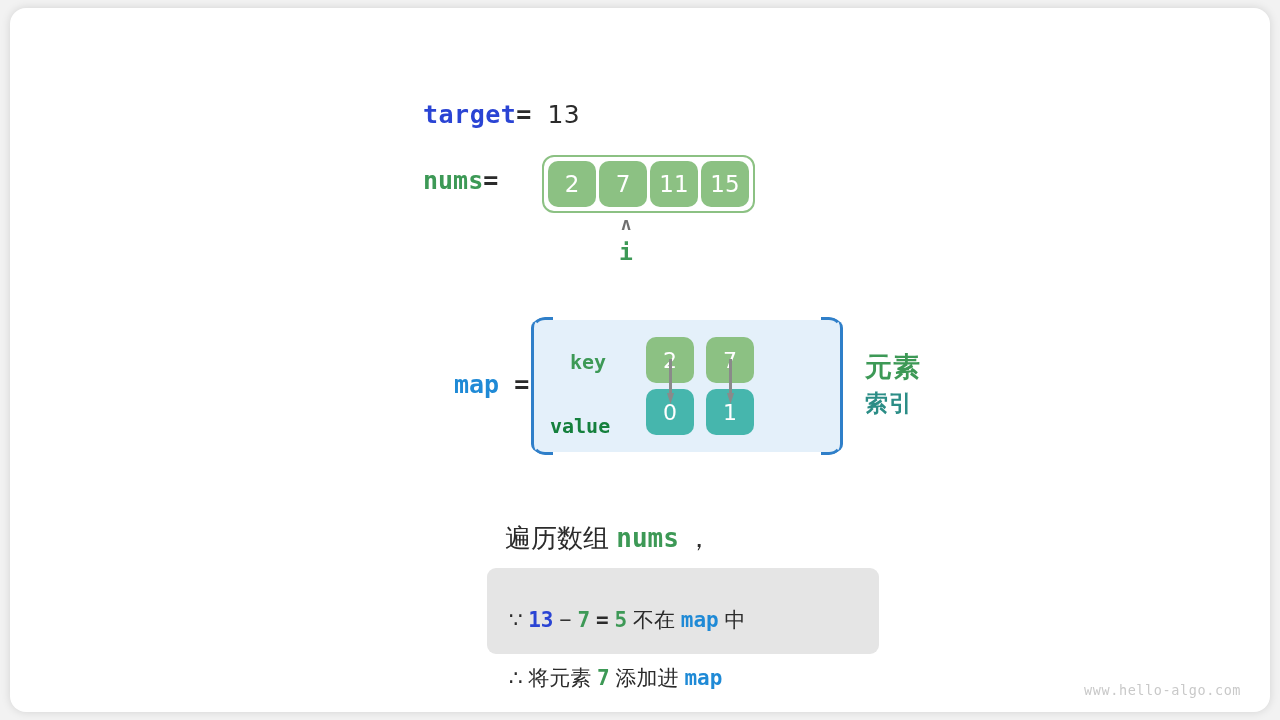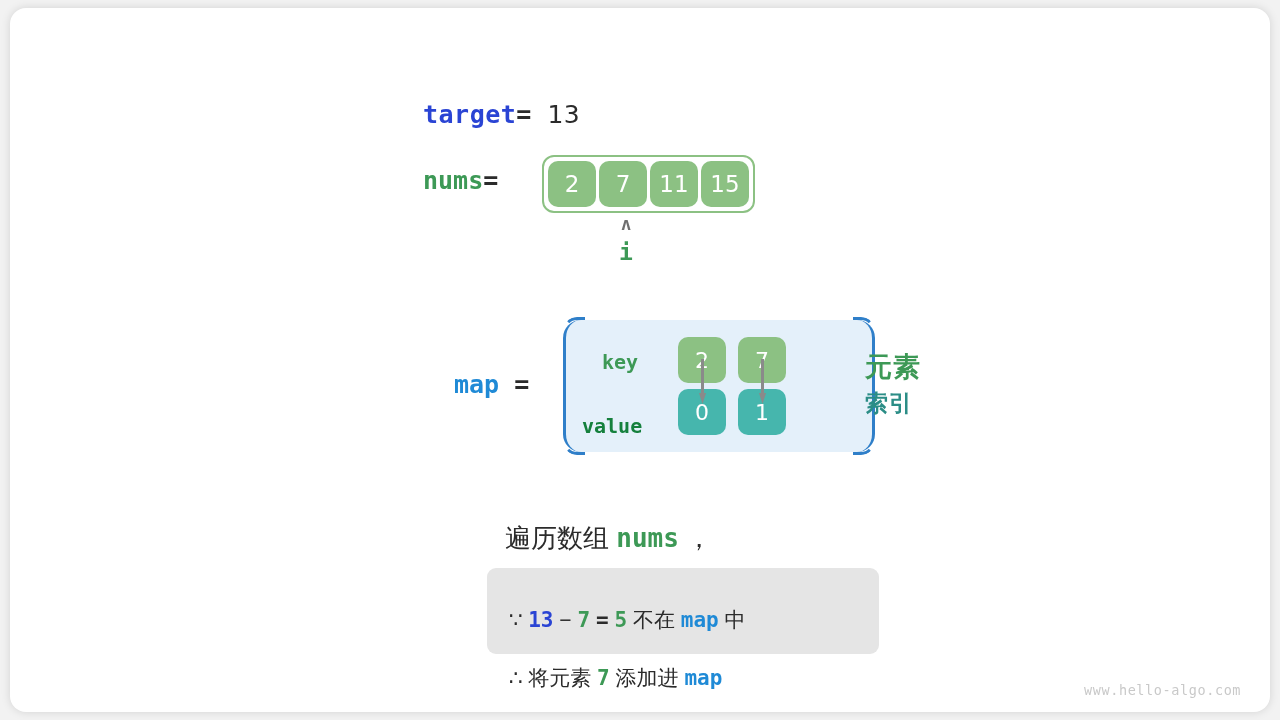--- a/index.html
+++ b/index.html
@@ -129,23 +129,22 @@
 
   #map-box {
     left: 521px;
     top: 312px;
     width: 312px;
     height: 132px;
     background: #e4f0fa;
     box-sizing: border-box;
     border-left: 3px solid #2f7fc9;
     border-right: 3px solid #2f7fc9;
-    border-radius: 18px;
-    position: absolute;
-    margin-left: 32px;
+    border-radius: 8px;
+    position: absolute;
   }
   
   #map-box::before, #map-box::after {
     content: "";
     position: absolute;
     left: -3px;
     right: -3px;
     height: 14px;
     border-left: 3px solid transparent;
     border-right: 3px solid transparent;

